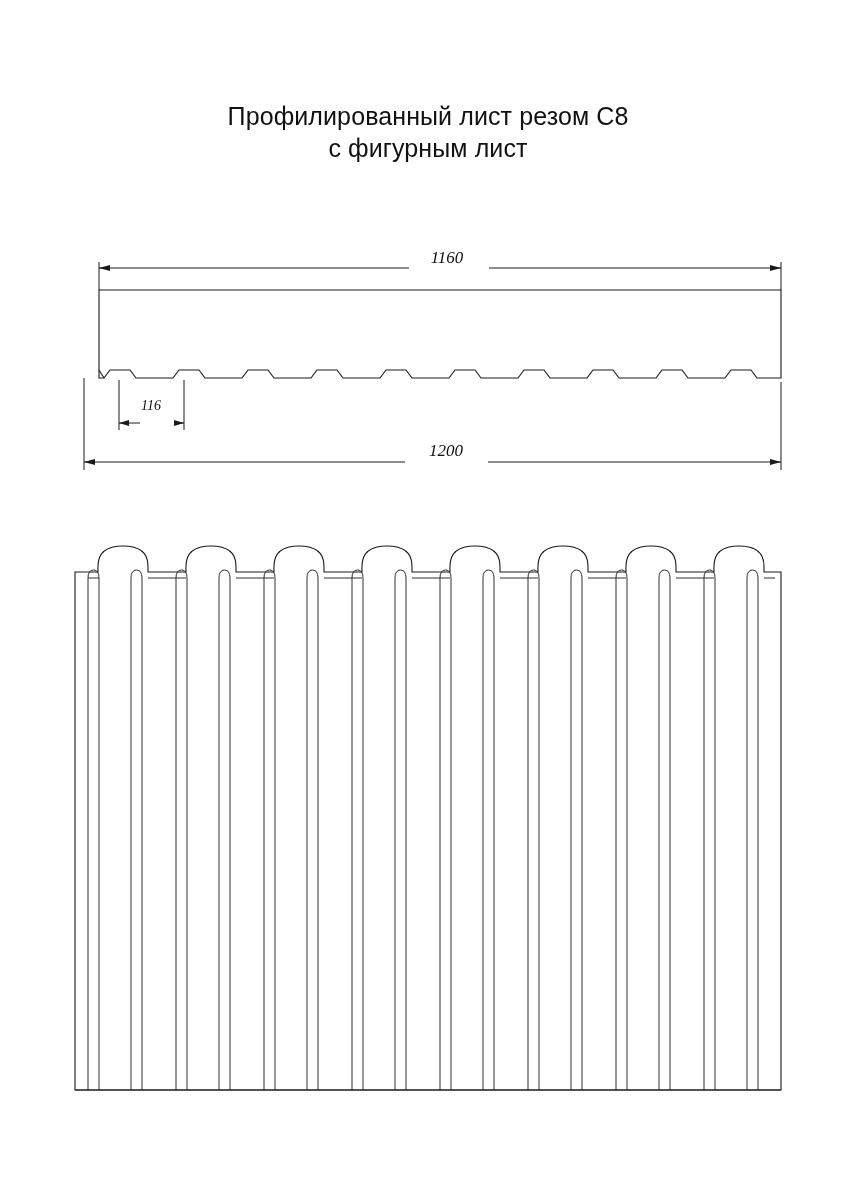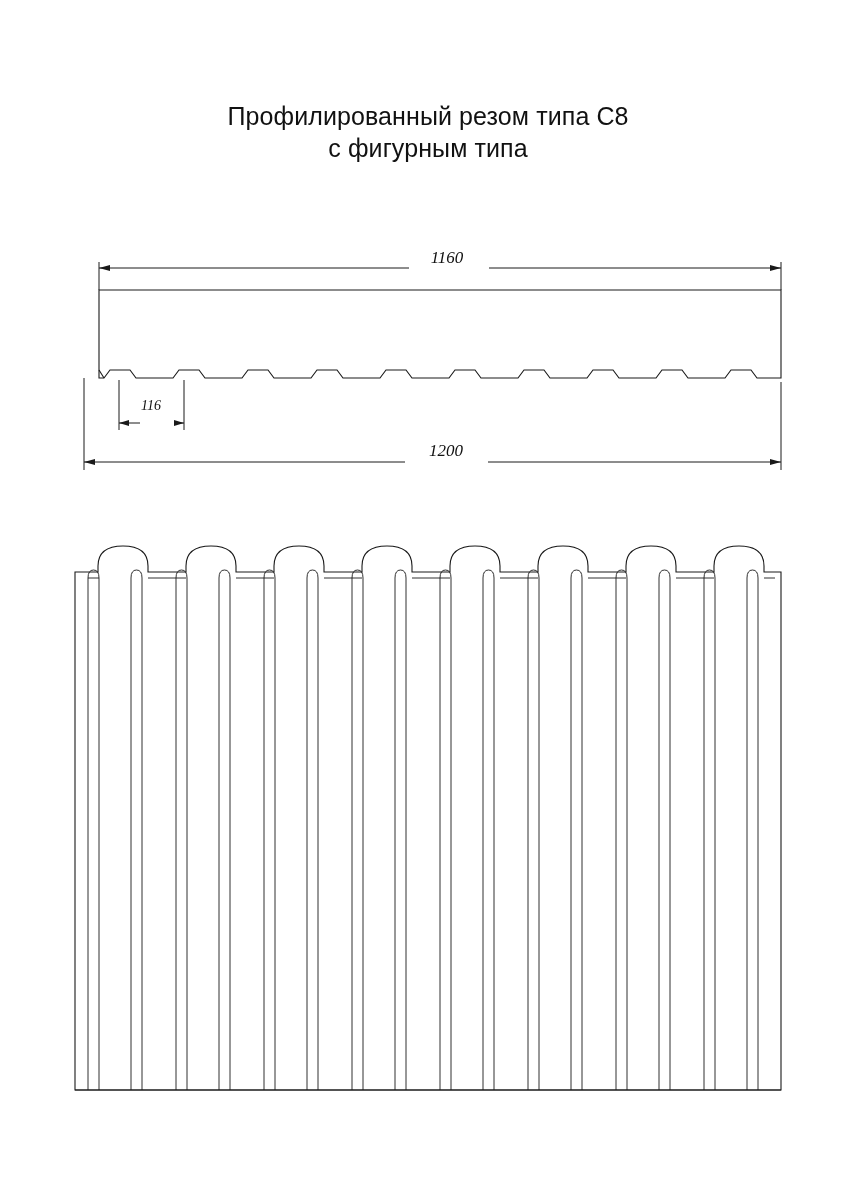--- a/index.html
+++ b/index.html
@@ -47,22 +47,22 @@
     fill: #111111;
   }
   .dim-text.small {
     font-size: 14px;
   }
 </style>
 </head>
 <body>
 
 <div class="title-block">
-  <div class="title-line">Профилированный резом типа С8</div>
-  <div class="title-line">с фигурным типа</div>
+  <div class="title-line">Профилированный лист резом С8</div>
+  <div class="title-line">с фигурным лист</div>
 </div>
 
 <svg id="sheet" viewBox="0 0 856 1200">
 
   <g>
 
     <g>
       <line x1="99" y1="268" x2="409" y2="268" stroke="#1a1a1a" stroke-width="1"></line>
       <line x1="489" y1="268" x2="781" y2="268" stroke="#1a1a1a" stroke-width="1"></line>
 

